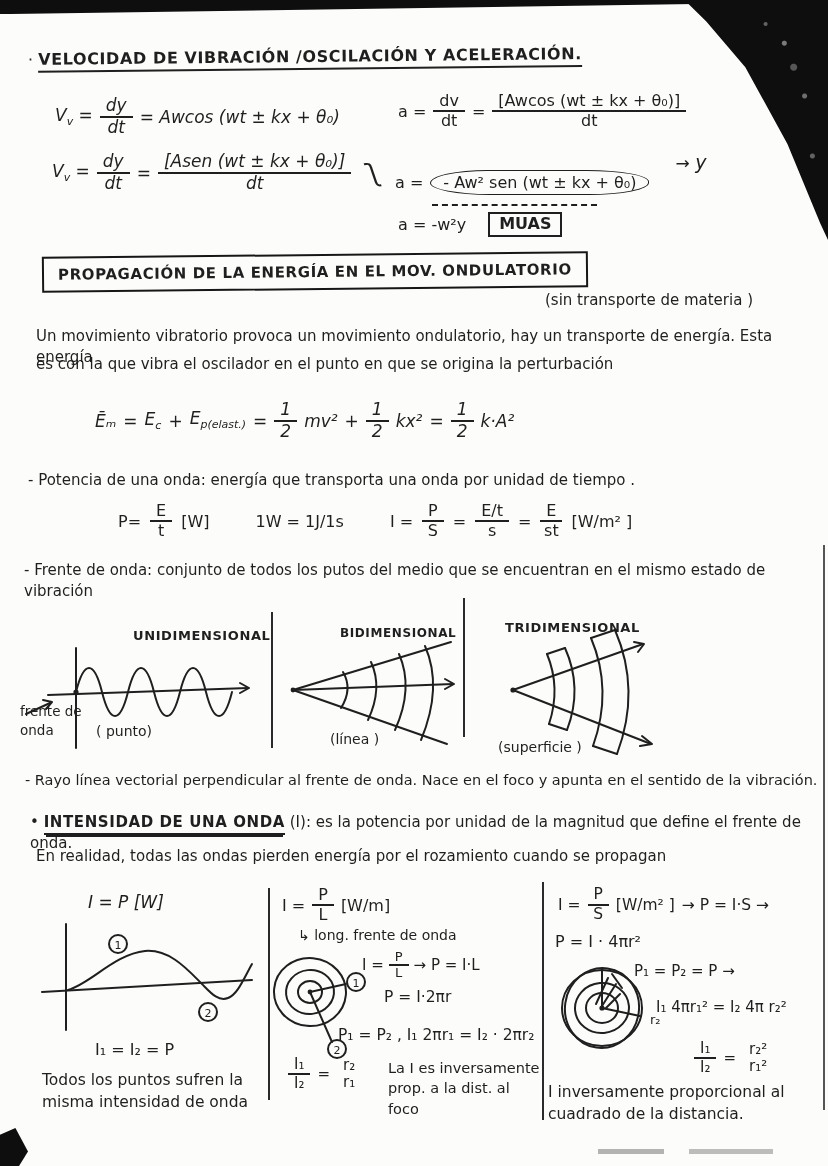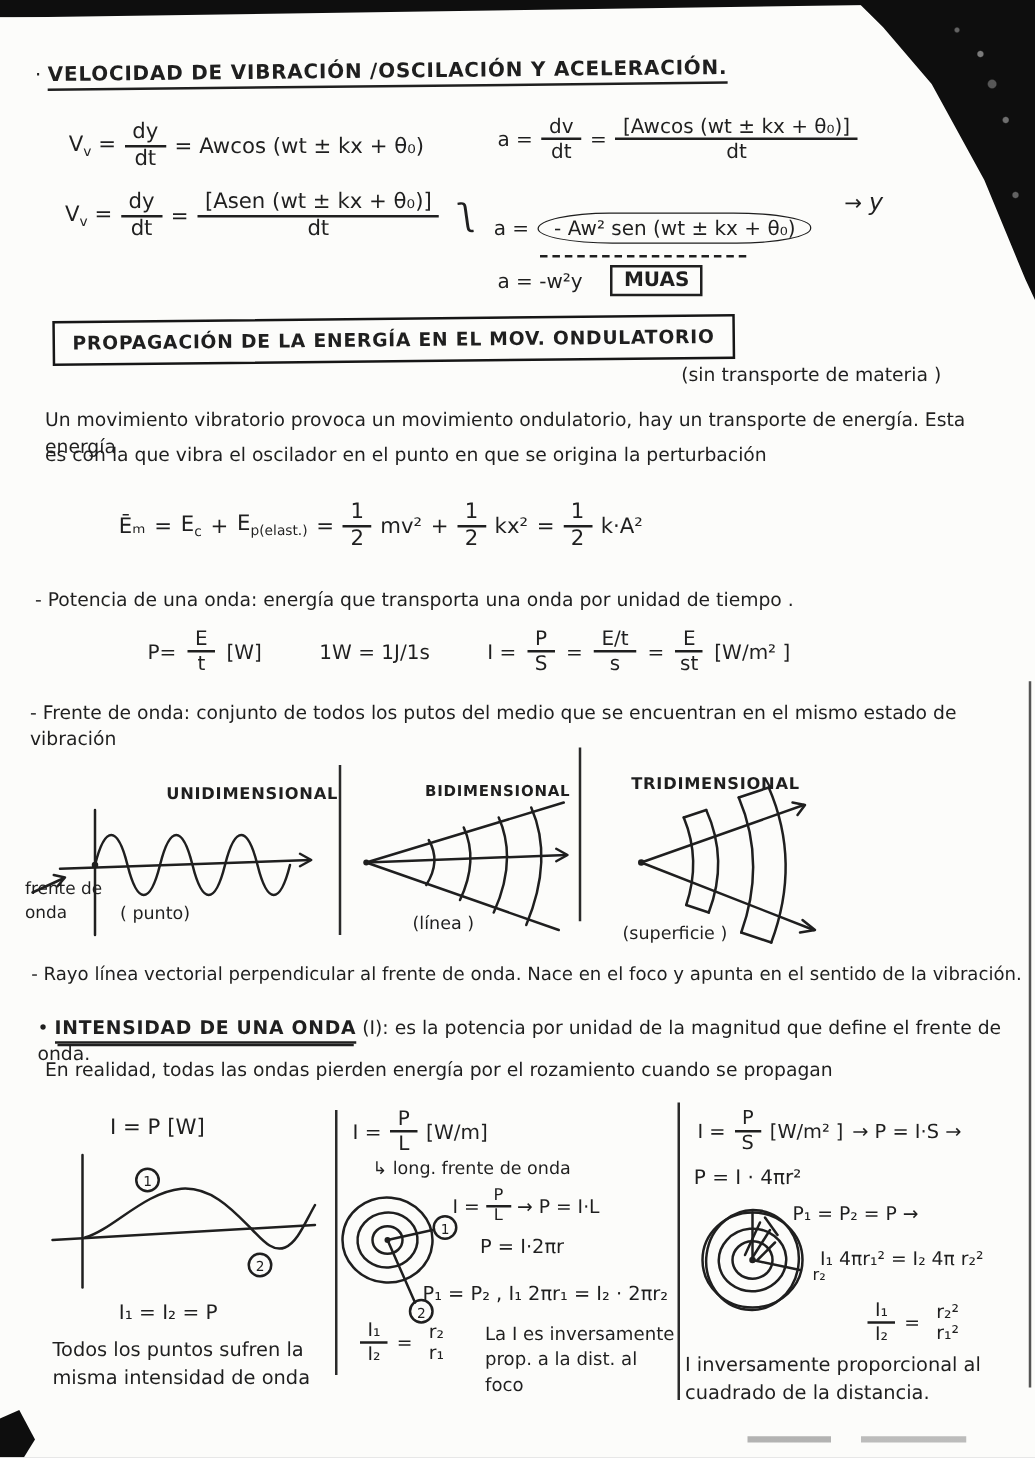--- a/index.html
+++ b/index.html
@@ -5,21 +5,21 @@
   html,body{margin:0;padding:0;background:#d8d8d8;}
   .page{position:relative;width:828px;height:1166px;background:#fcfcfa;overflow:hidden;
         font-family:"DejaVu Sans",sans-serif;color:#1f1f1f;}
   .abs{position:absolute;}
   .hw{line-height:1.4;}
   .caps{letter-spacing:.6px;font-weight:bold;}
   .tilt-l{transform:rotate(-0.6deg);}
   .underline{border-bottom:2.5px solid #1f1f1f;padding-bottom:2px;}
   .dbl-underline{border-bottom:2px solid #1f1f1f;box-shadow:0 4px 0 -2px #1f1f1f;padding-bottom:2px;}
   .formula{display:flex;align-items:center;gap:7px;white-space:nowrap;}
-  .f17{font-size:17px;} .f16{font-size:16px;} .f15{font-size:15px;} .f14{font-size:14px;}
+  .f17{font-size:17px;font-style:italic;} .f16{font-size:16px;} .f15{font-size:15px;} .f14{font-size:14px;}
   .frac{display:inline-flex;flex-direction:column;align-items:center;line-height:1.15;justify-content:center;}
   .frac .num{padding:0 6px;border-bottom:2px solid #1f1f1f;}
   .frac.small{font-size:13px;line-height:1.1;}
   .sub{font-size:11px;vertical-align:-4px;}
   .oval{position:relative;border:1.8px solid #1f1f1f;padding:2px 12px;white-space:nowrap;
         border-radius:48% 52% 50% 50% / 95% 85% 90% 88%;}
   .badge{display:inline-flex;border:2px solid #1f1f1f;border-radius:0;padding:0 9px 2px;font-weight:bold;}
   .boxed{border:2px solid #161616;padding:7px 14px;display:inline-block;background:#fcfcfa;}
   .vline{width:2px;background:#2a2a2a;}
   .stack{display:inline-flex;flex-direction:row;align-items:flex-end;line-height:1.05;}

